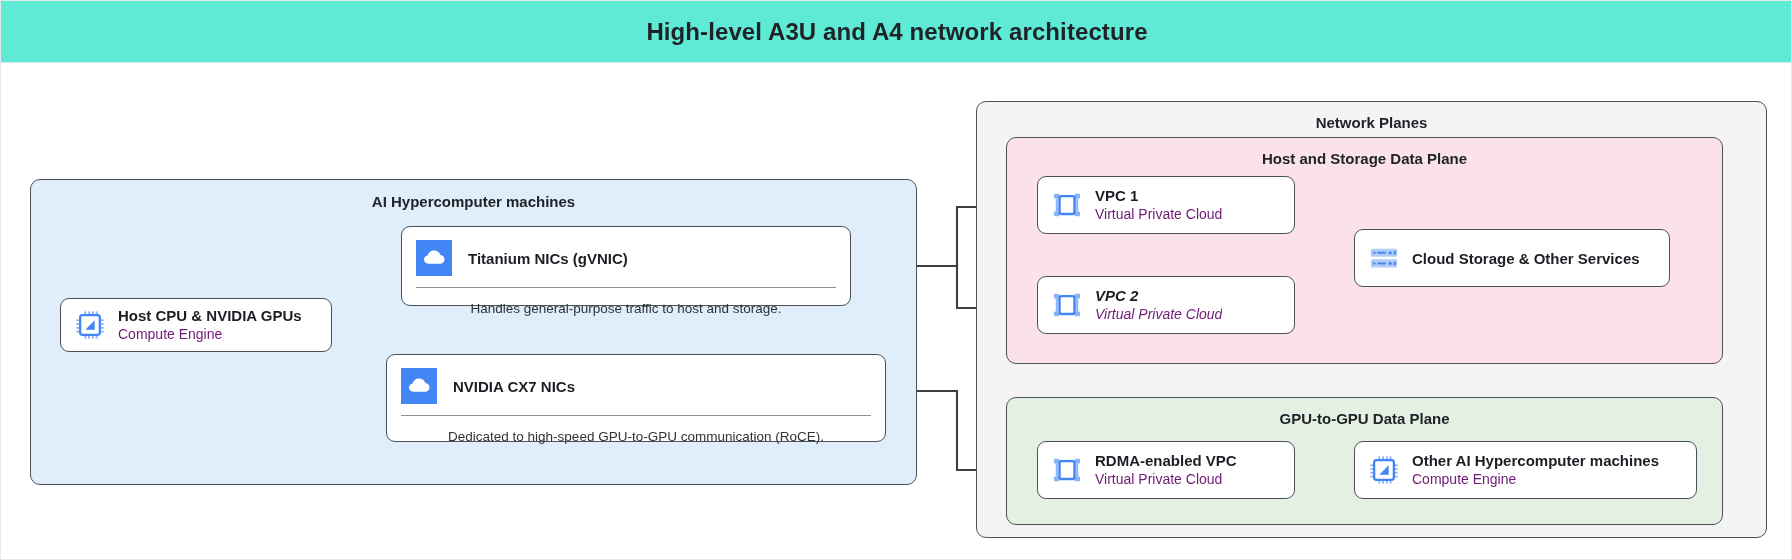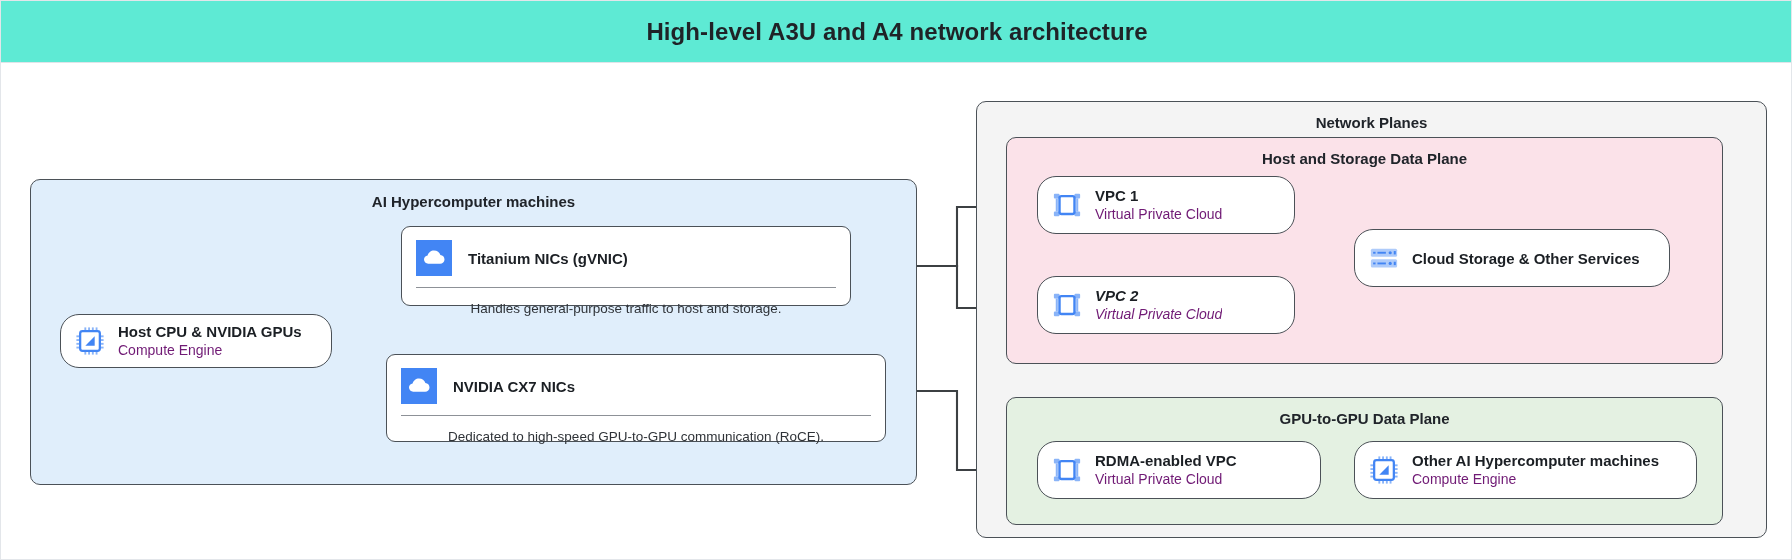--- a/index.html
+++ b/index.html
@@ -96,21 +96,21 @@
     background: #e4f1e2;
   }
   #grp-gpu > .group-title { top: 12px; }
 
   
   .node {
     position: absolute;
     box-sizing: border-box;
     background: #ffffff;
     border: 1.6px solid #4b5157;
-    border-radius: 19px;
+    border-radius: 9px;
     display: flex;
     align-items: center;
     padding: 0 14px;
   }
   .node .ico {
     flex: 0 0 auto;
     width: 30px; height: 30px;
     margin-right: 13px;
     display: block;
   }
@@ -122,25 +122,25 @@
     line-height: 19px;
     white-space: nowrap;
   }
   .node .t2 {
     font-size: 14px;
     color: #701a75;
     line-height: 19px;
     white-space: nowrap;
   }
 
-  #n-host   { left: 59px;  top: 297px; width: 272px; height: 54px; margin-top: 16px; }
+  #n-host   { left: 59px;  top: 297px; width: 272px; height: 54px; }
   #n-vpc1   { left: 1036px; top: 175px; width: 258px; height: 58px; }
   #n-vpc2   { left: 1036px; top: 275px; width: 258px; height: 58px; font-style: italic; }
   #n-store  { left: 1353px; top: 228px; width: 316px; height: 58px; }
-  #n-rdma   { left: 1036px; top: 440px; width: 284px; height: 58px; }
+  #n-rdma   { left: 1036px; top: 440px; width: 258px; height: 58px; }
   #n-other  { left: 1353px; top: 440px; width: 343px; height: 58px; }
 
   
   .card {
     position: absolute;
     box-sizing: border-box;
     background: #ffffff;
     border: 1.6px solid #4b5157;
     border-radius: 9px;
     padding: 12px 14px 10px 14px;

